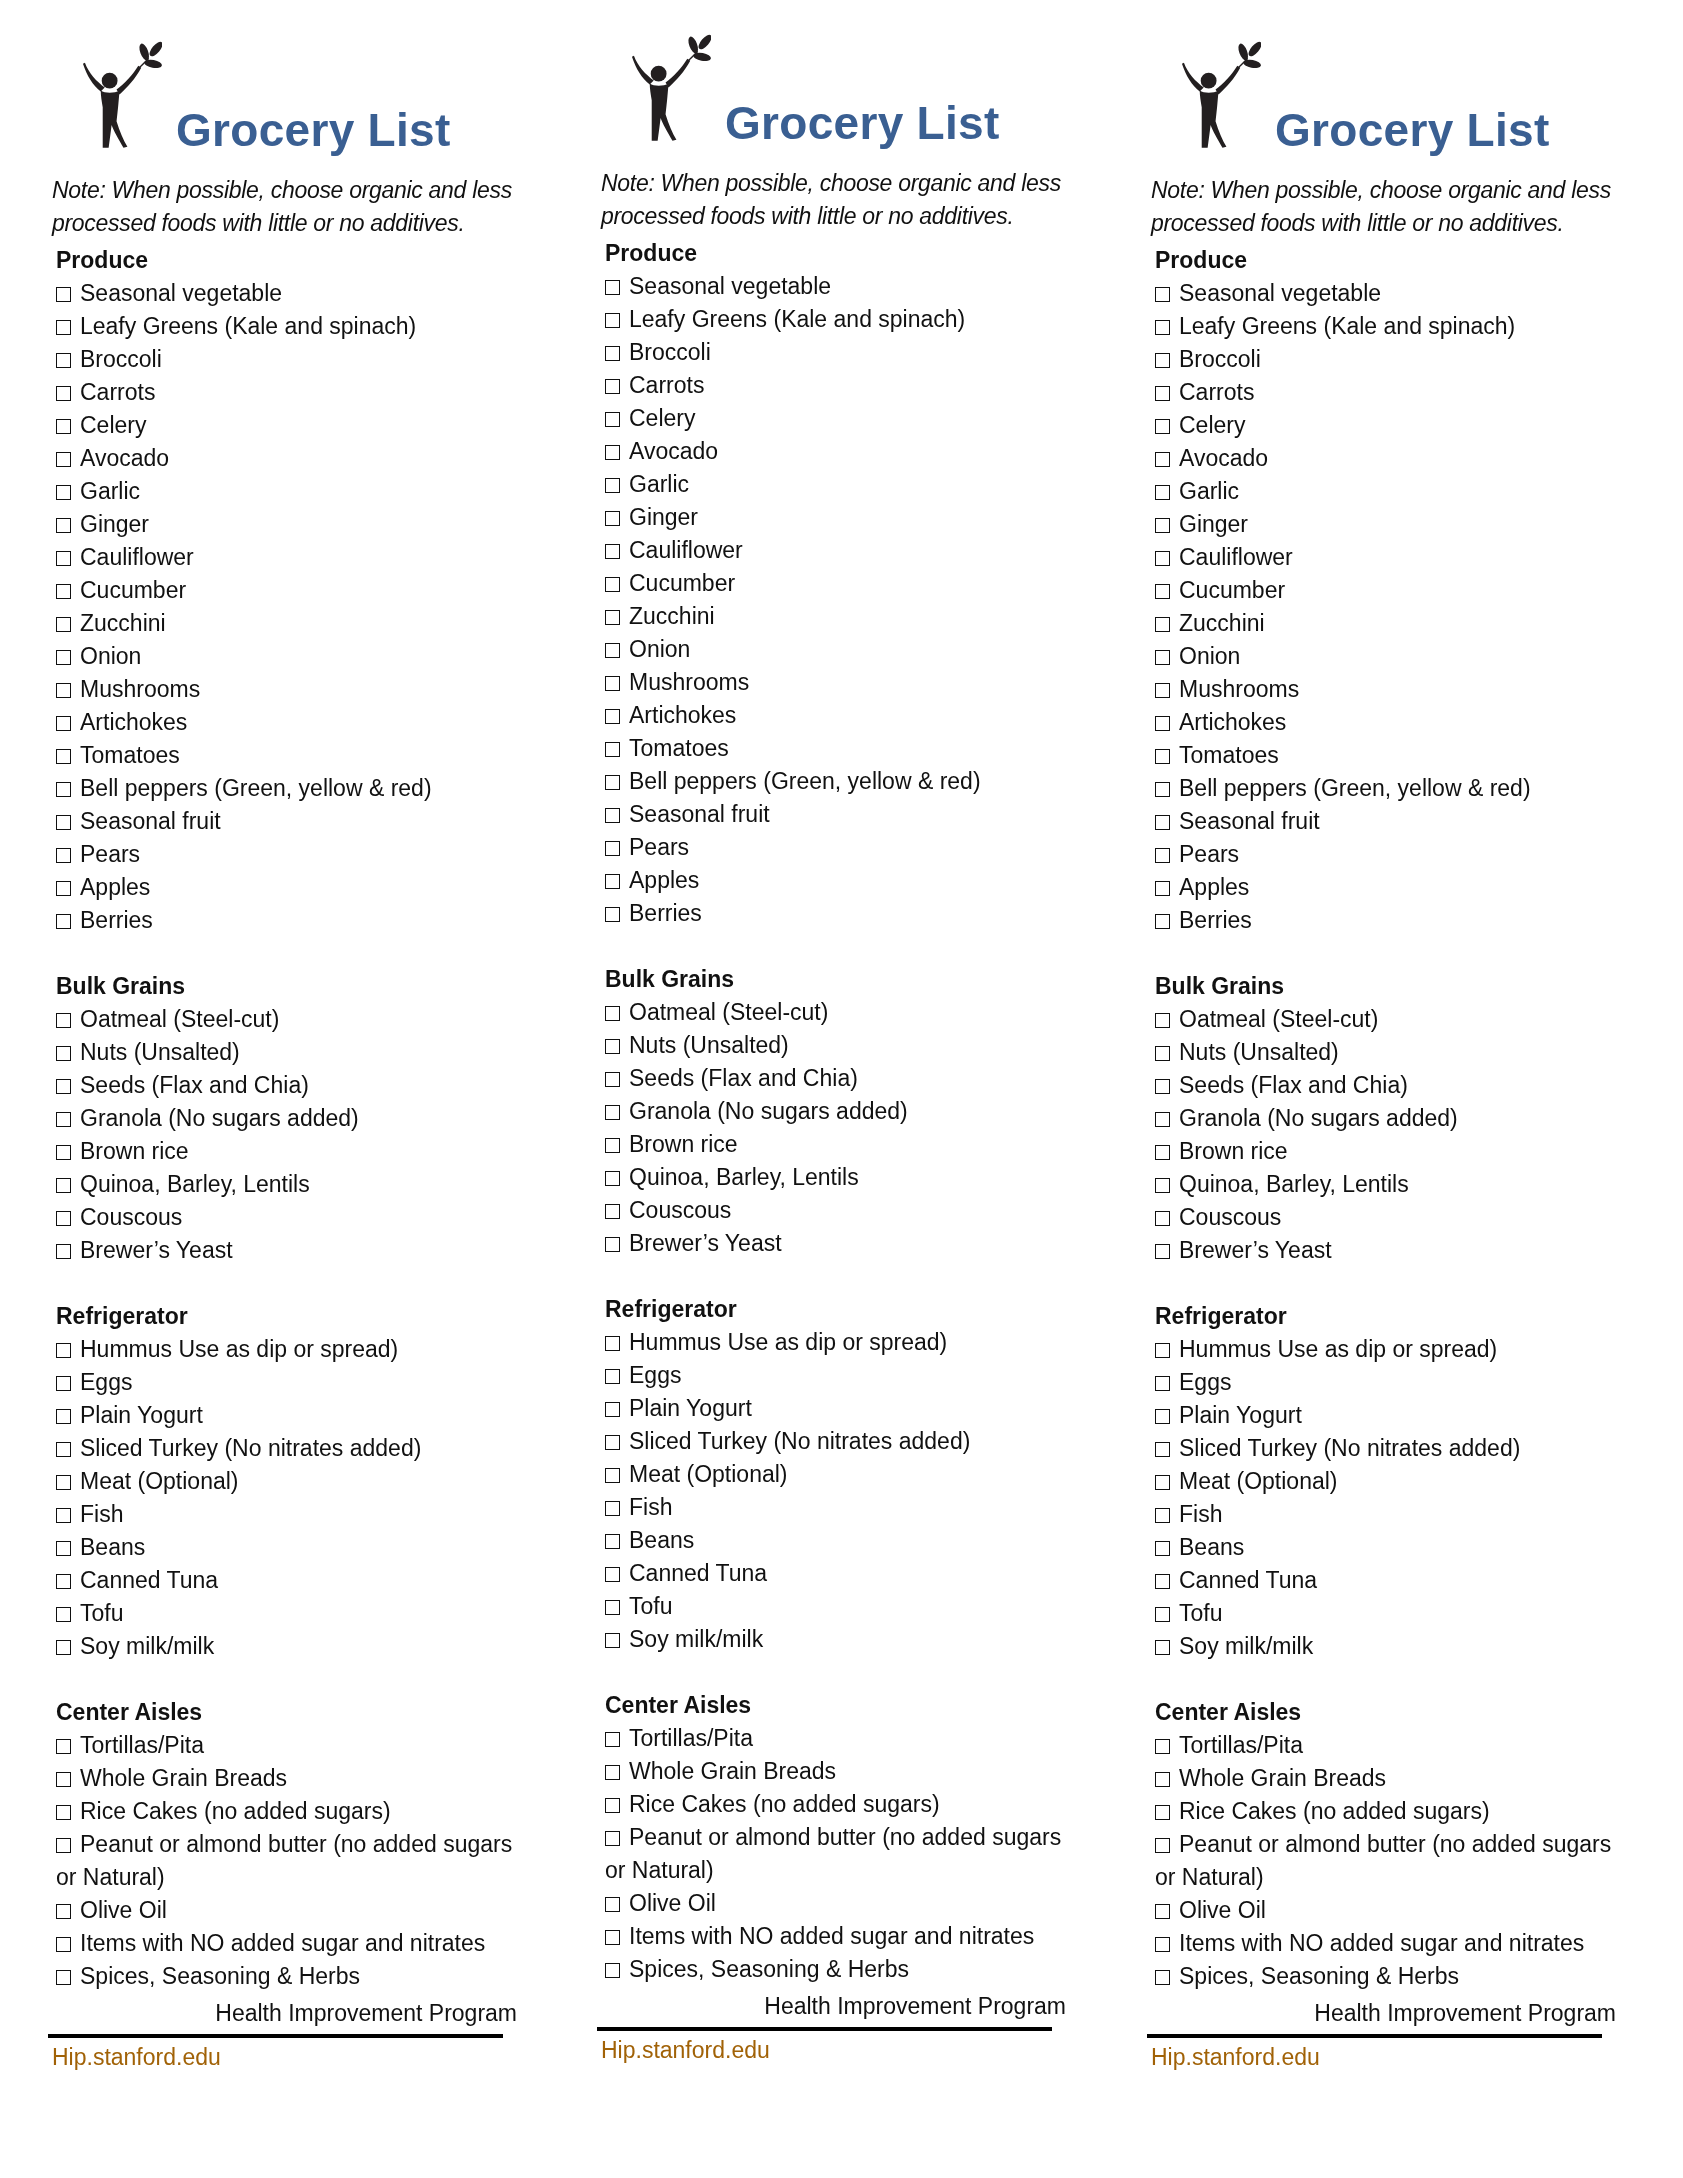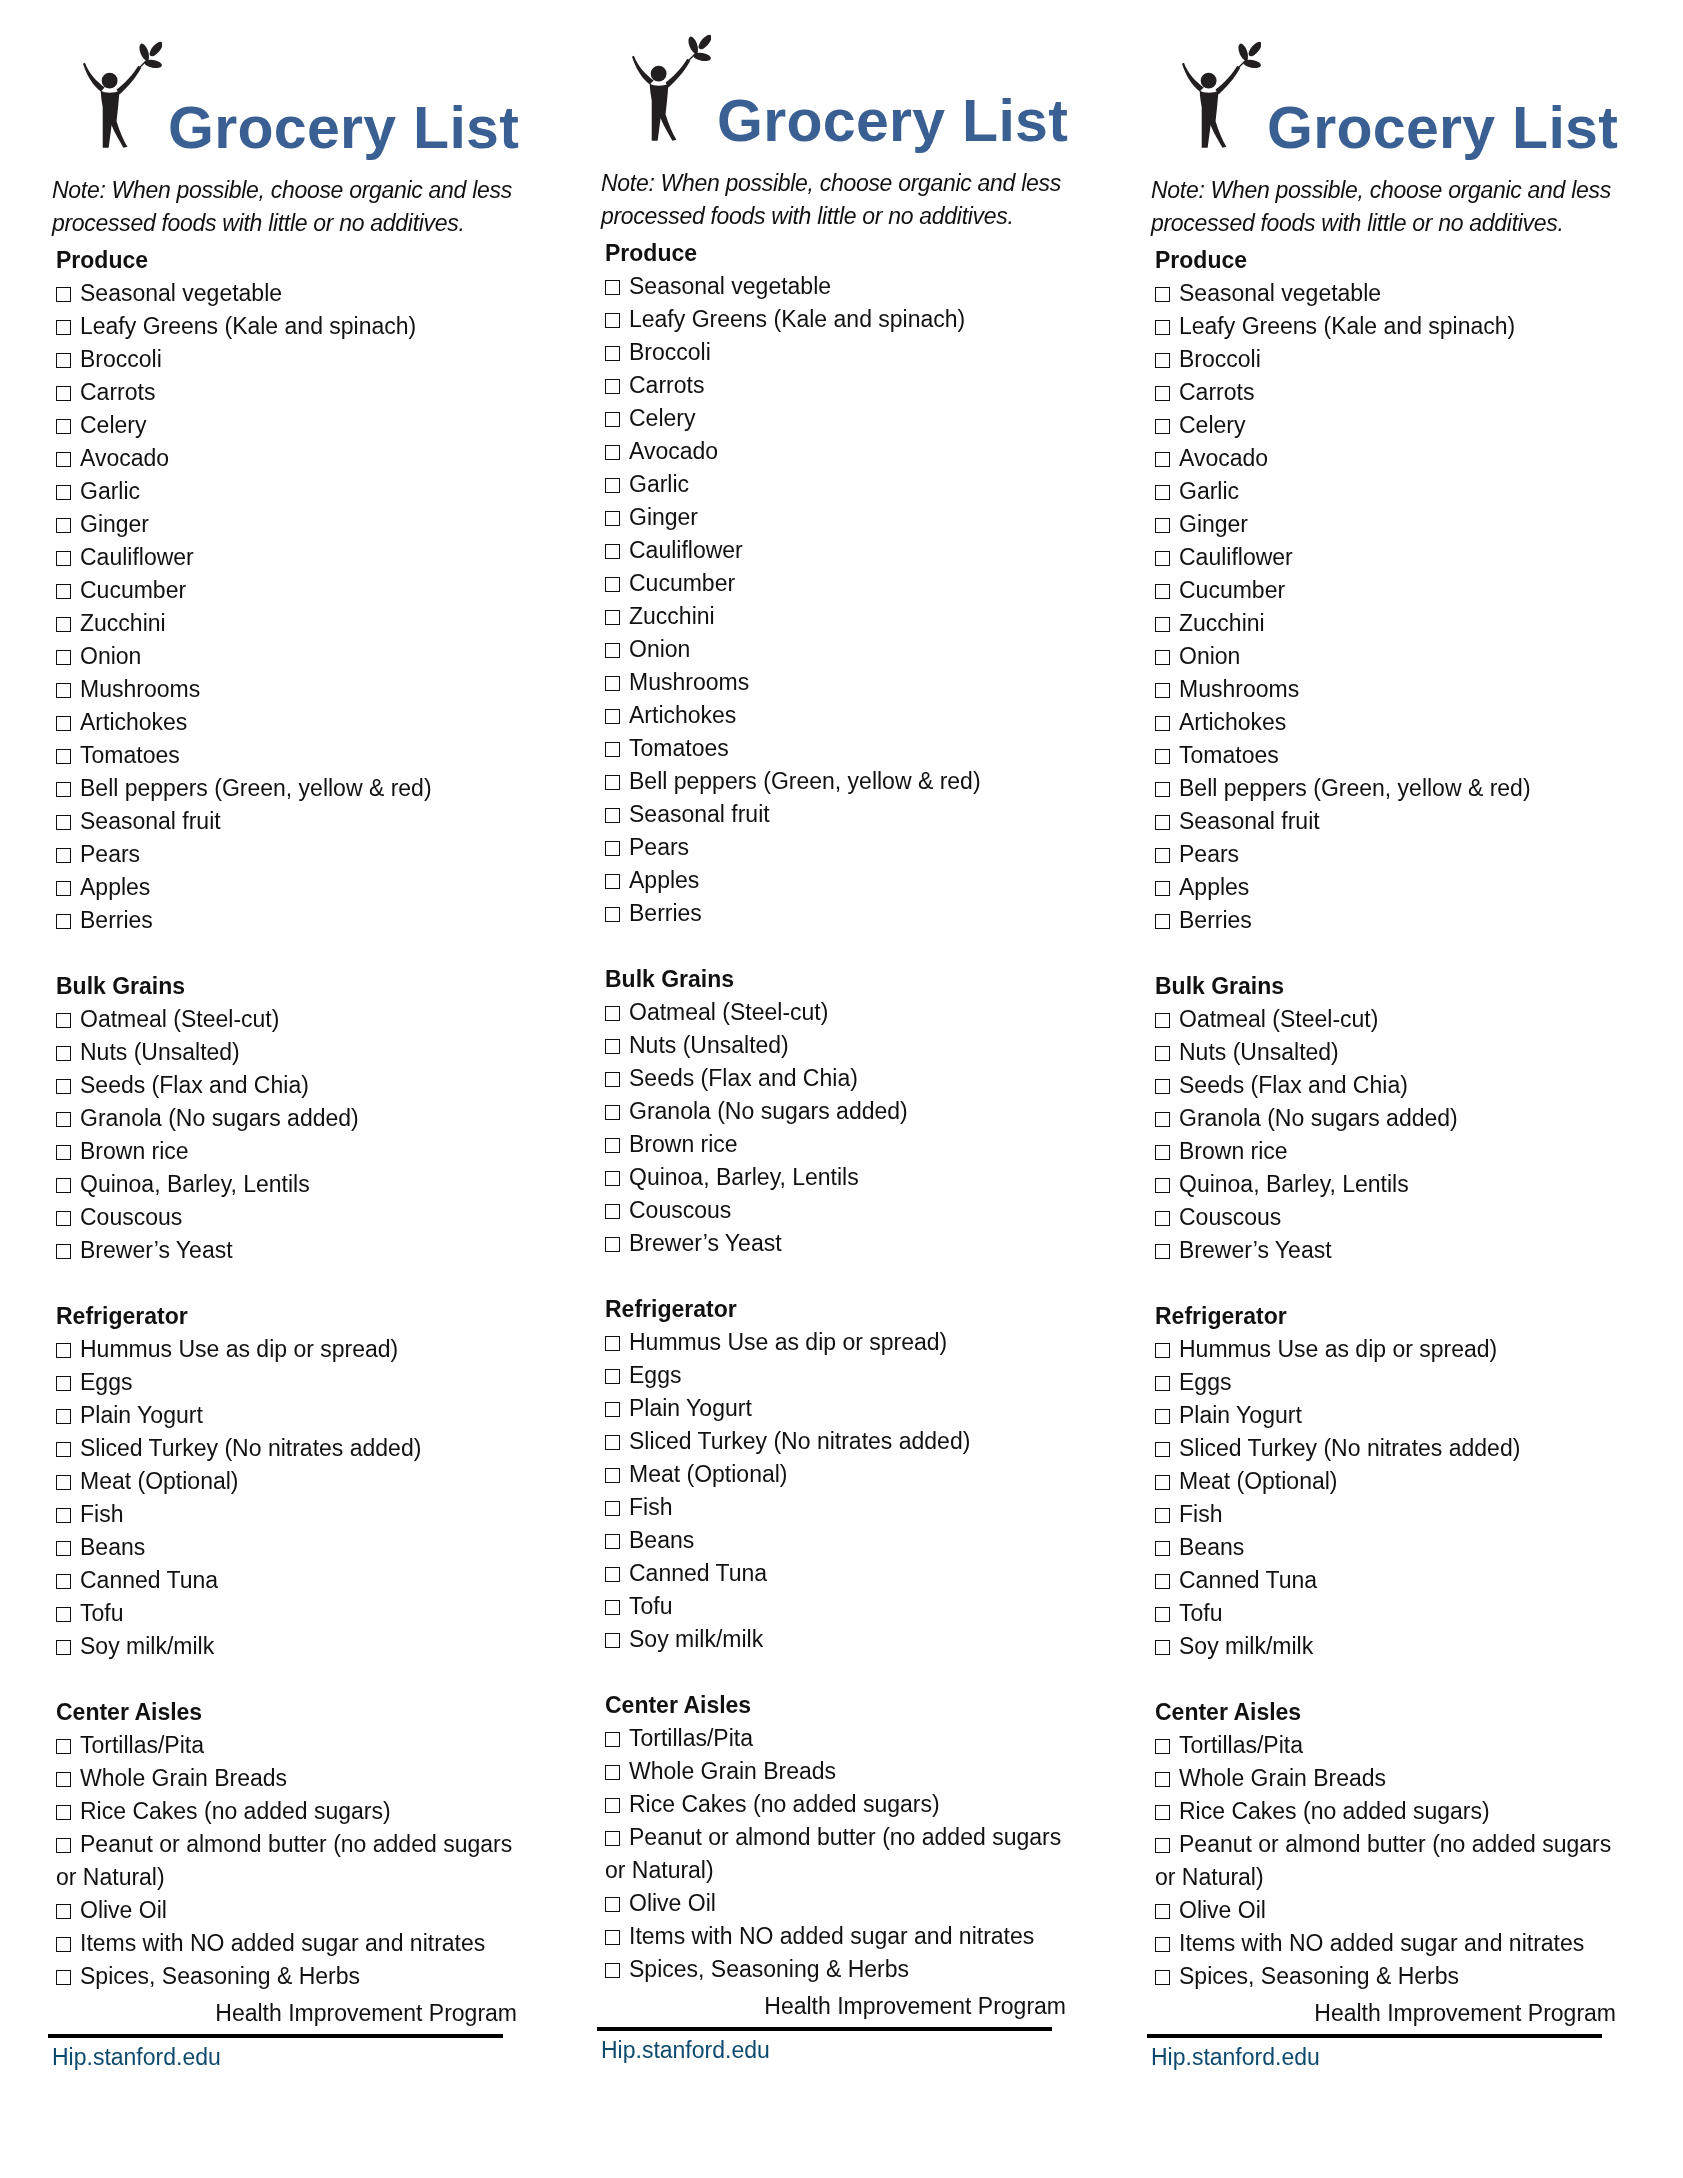--- a/index.html
+++ b/index.html
@@ -27,22 +27,22 @@
       position: absolute;
       left: 27px;
       top: 38px;
       width: 83px;
       height: 111px;
     }
     .title {
       position: absolute;
       left: 116px;
       top: 99px;
-      margin: 0;
-      font-size: 59px;
+      margin: 8px;
+      font-size: 46px;
       font-weight: bold;
       line-height: 1;
       letter-spacing: 0.3px;
       white-space: nowrap;
     }
     .body-flow {
       position: absolute;
       left: 0;
       top: 174px;
       width: 465px;
@@ -88,21 +88,21 @@
     }
     .footer-rule {
       width: 455px;
       height: 0;
       border: 0;
       border-top: 4px solid #000;
       margin: 4px 0 3px -4px;
     }
     .footer-link {
       margin: 0;
-      color: #0c4a6e;
+      color: #a16207;
       text-decoration: none;
       display: block;
     }
   </style>
 </head>
 <body>
 
 <div id="page">
   <div class="sheet sheet-1">
     <svg class="logo" viewBox="0 0 84 112" xmlns="http://www.w3.org/2000/svg">

